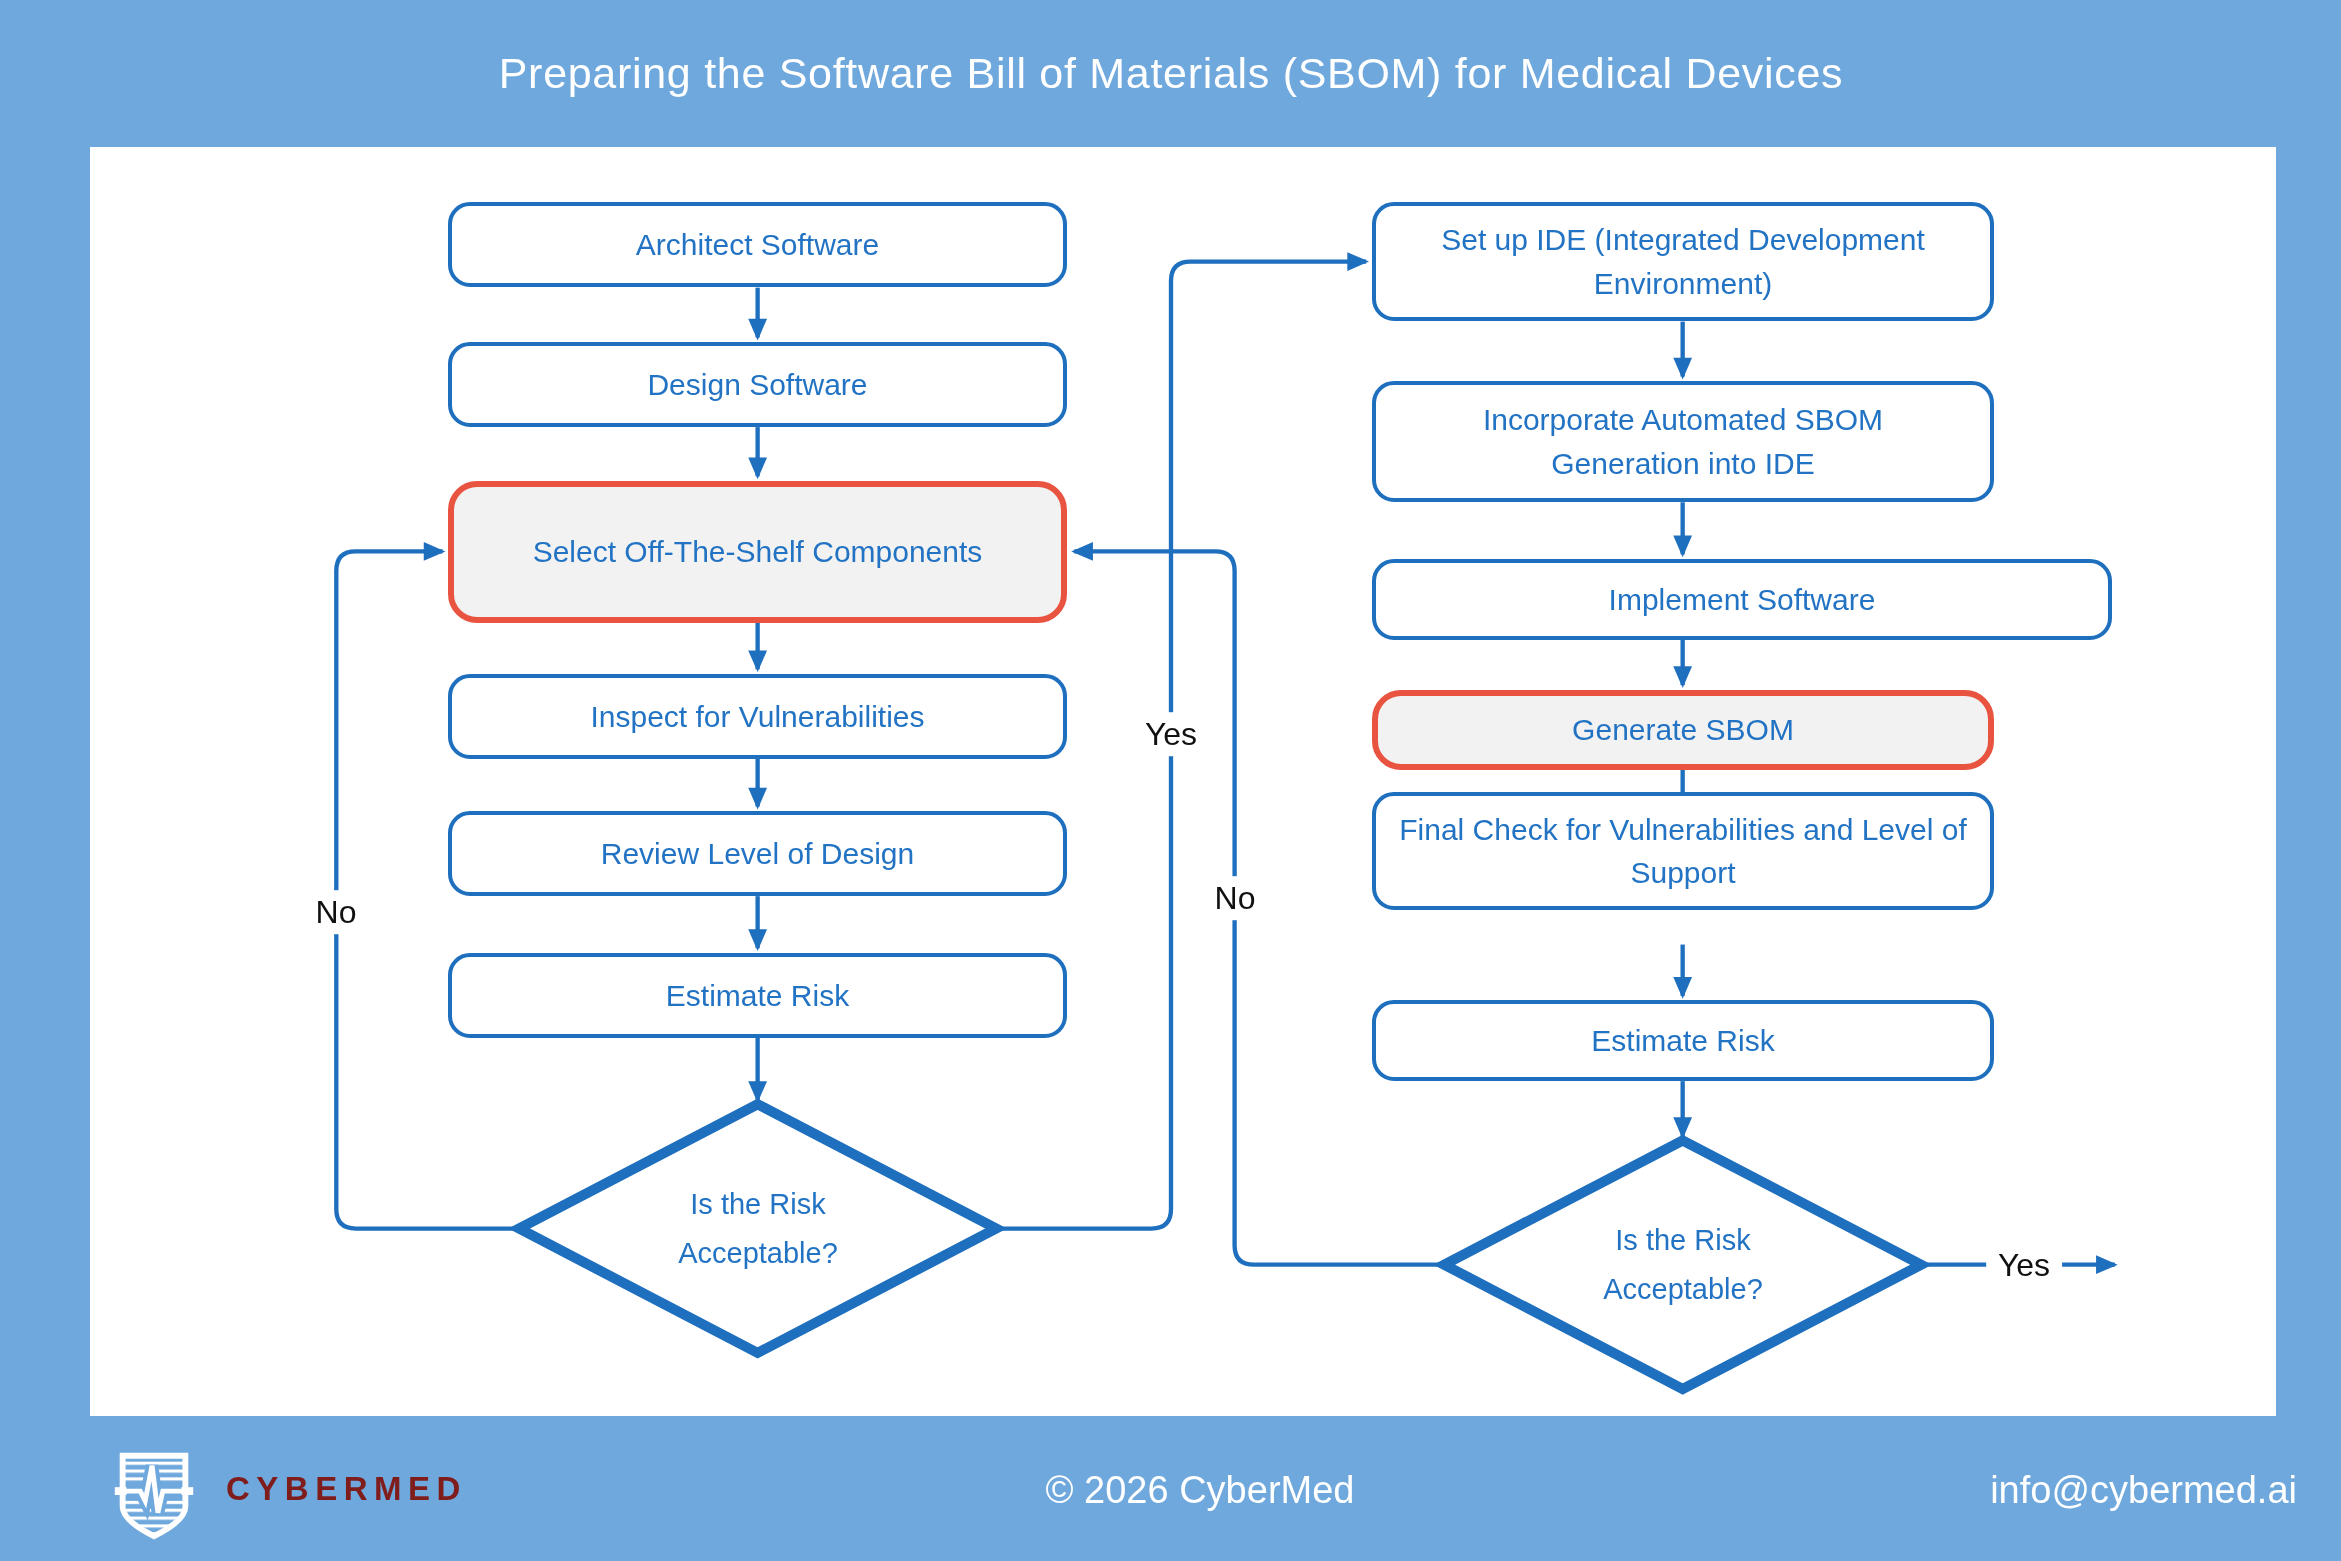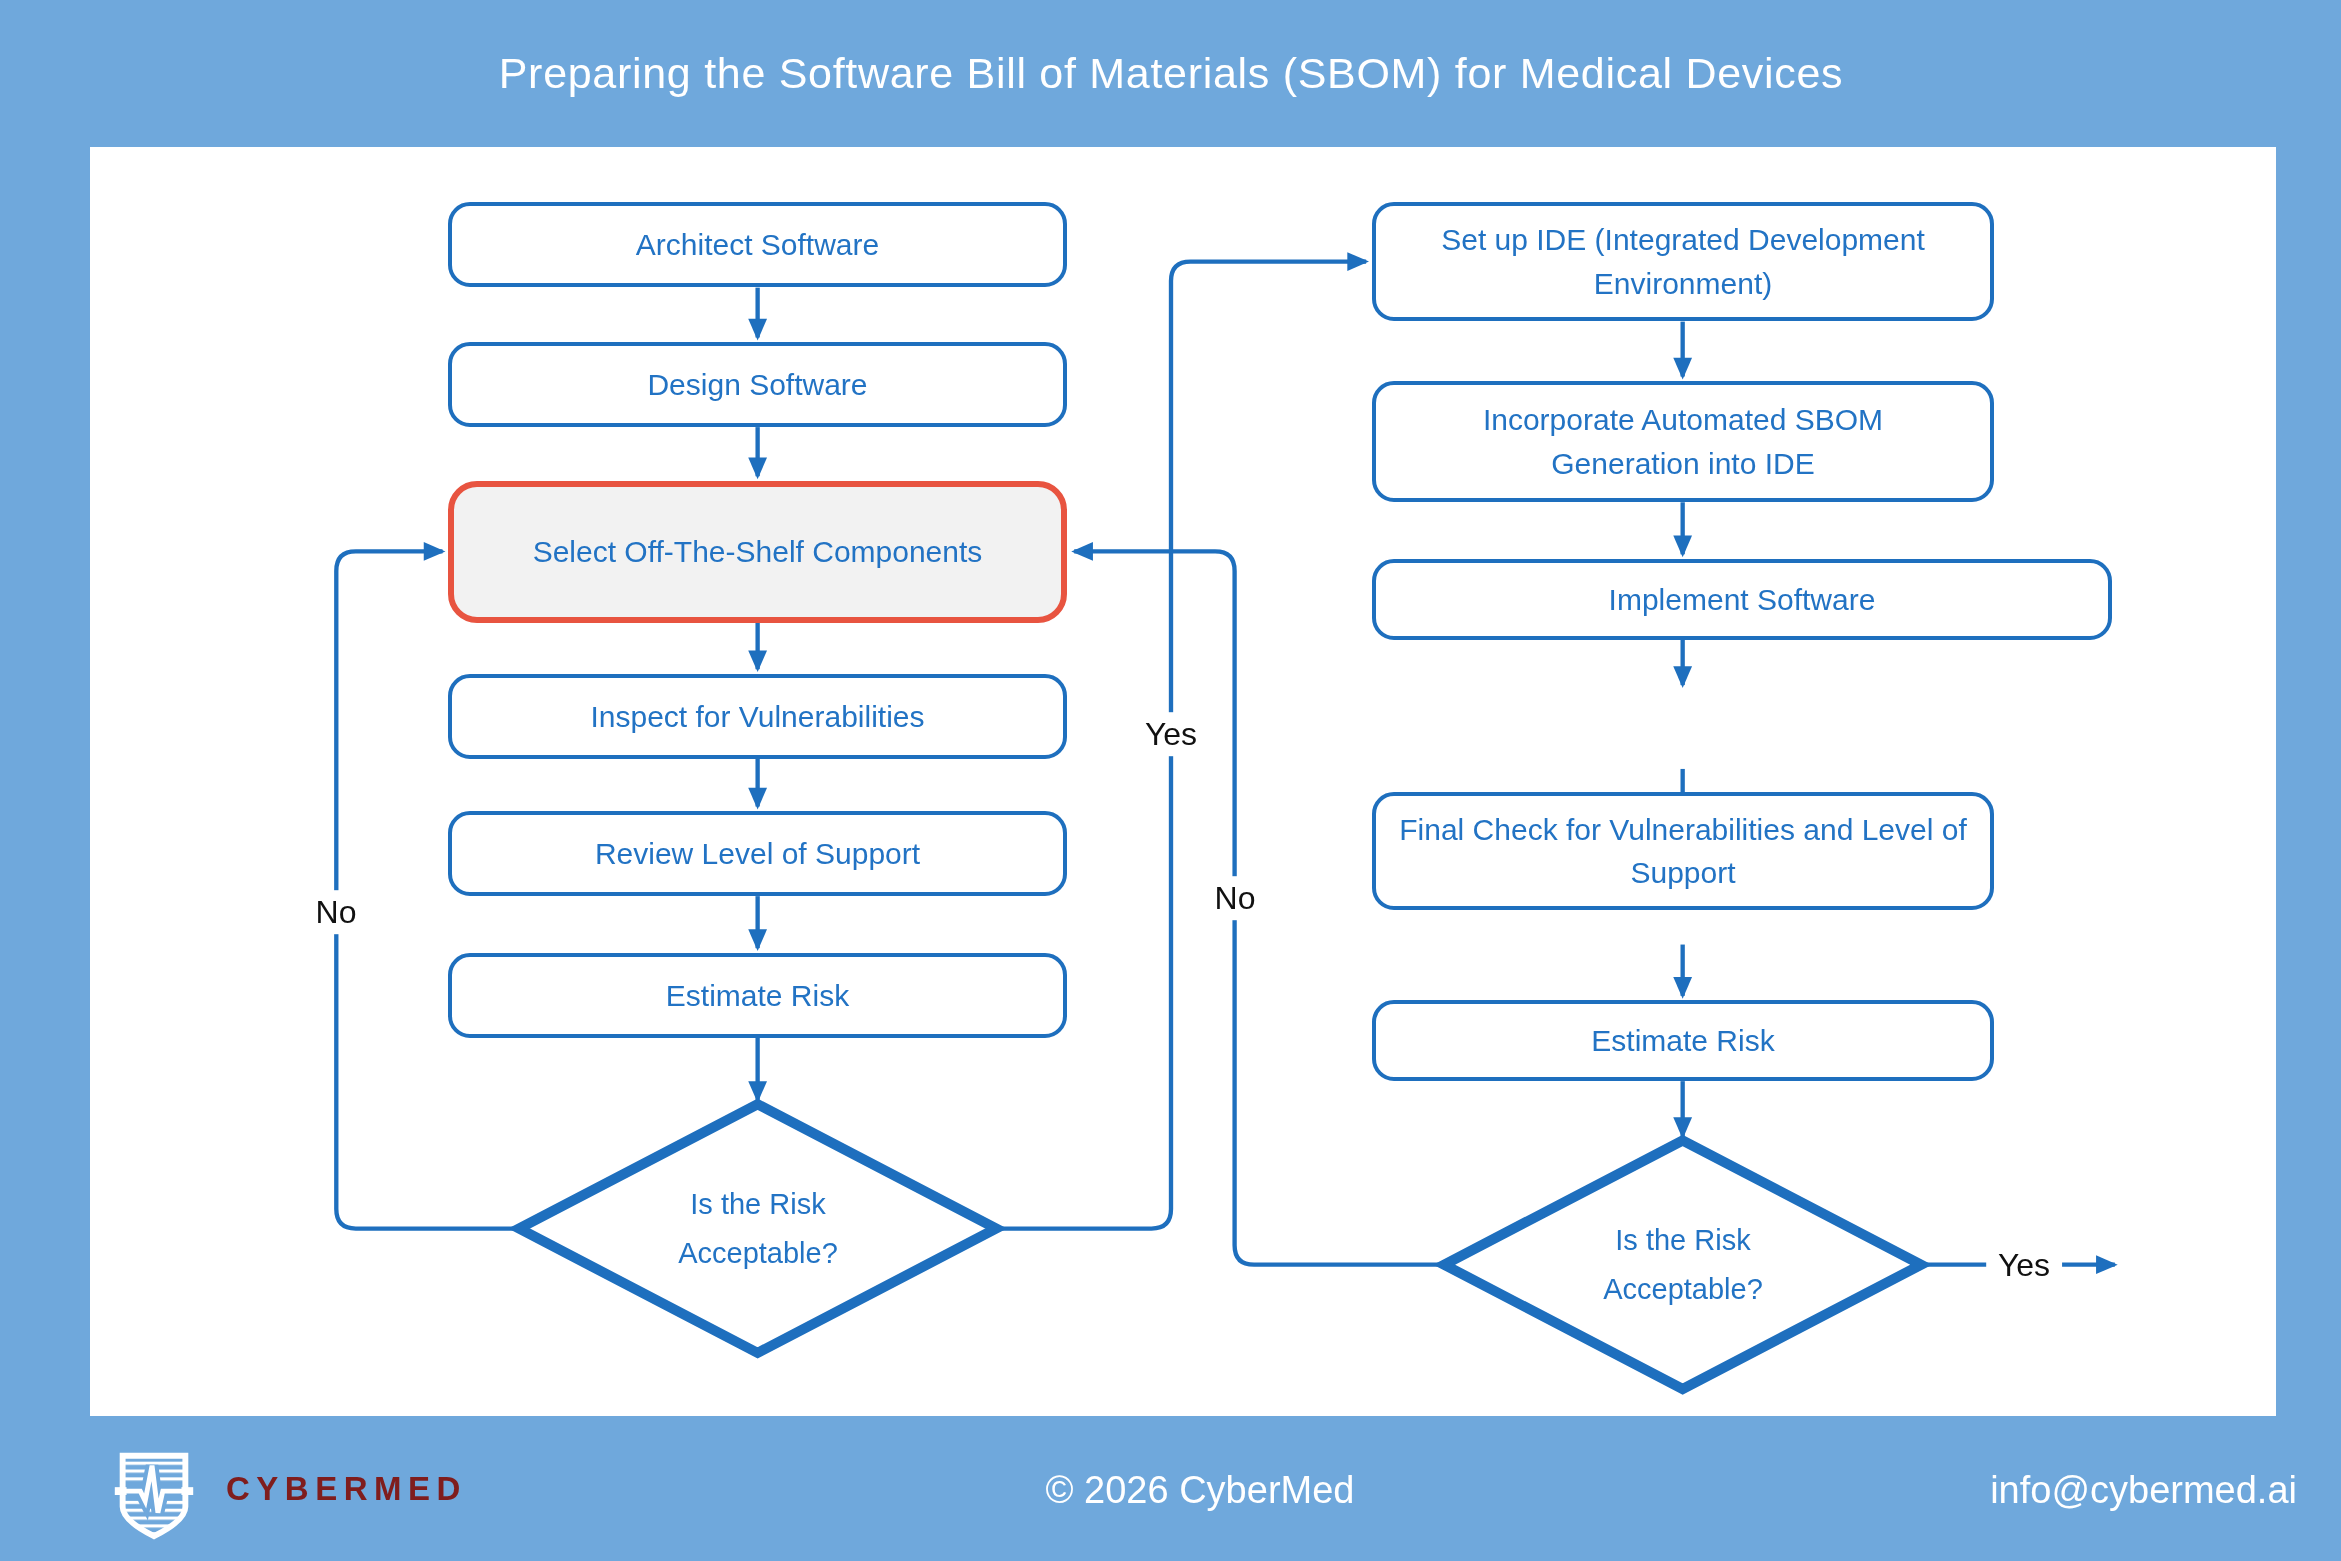--- a/index.html
+++ b/index.html
@@ -114,34 +114,37 @@
   <div class="node" style="left:448px;top:342px;width:619px;height:85px;">
       <span>Design Software</span>
     </div>
   <div class="node hl" style="left:448px;top:481px;width:619px;height:142px;">
       <span>Select Off-The-Shelf Components</span>
     </div>
   <div class="node" style="left:448px;top:674px;width:619px;height:85px;">
       <span>Inspect for Vulnerabilities</span>
     </div>
   <div class="node" style="left:448px;top:811px;width:619px;height:85px;">
-      <span>Review Level of Support</span>
+      <span>Review Level of Design</span>
     </div>
   <div class="node" style="left:448px;top:953px;width:619px;height:85px;">
       <span>Estimate Risk</span>
     </div>
 
   <div class="node pad-lg" style="left:1372px;top:202px;width:622px;height:119px;">
       <span>Set up IDE (Integrated Development Environment)</span>
     </div>
   <div class="node pad-lg" style="left:1372px;top:381px;width:622px;height:121px;">
       <span>Incorporate Automated SBOM Generation into IDE</span>
     </div>
   <div class="node" style="left:1372px;top:559px;width:740px;height:81px;">
       <span>Implement Software</span>
+    </div>
+  <div class="node hl" style="left:1372px;top:690px;width:622px;height:80px;">
+      <span>Generate SBOM</span>
     </div>
   <div class="node" style="left:1372px;top:792px;width:622px;height:118px;">
       <span>Final Check for Vulnerabilities and Level of Support</span>
     </div>
   <div class="node" style="left:1372px;top:1000px;width:622px;height:81px;">
       <span>Estimate Risk</span>
     </div>
 
   <div class="decision-label" style="left:758px;top:1229px;">Is the Risk Acceptable?</div>
   <div class="decision-label" style="left:1683px;top:1265px;">Is the Risk Acceptable?</div>

